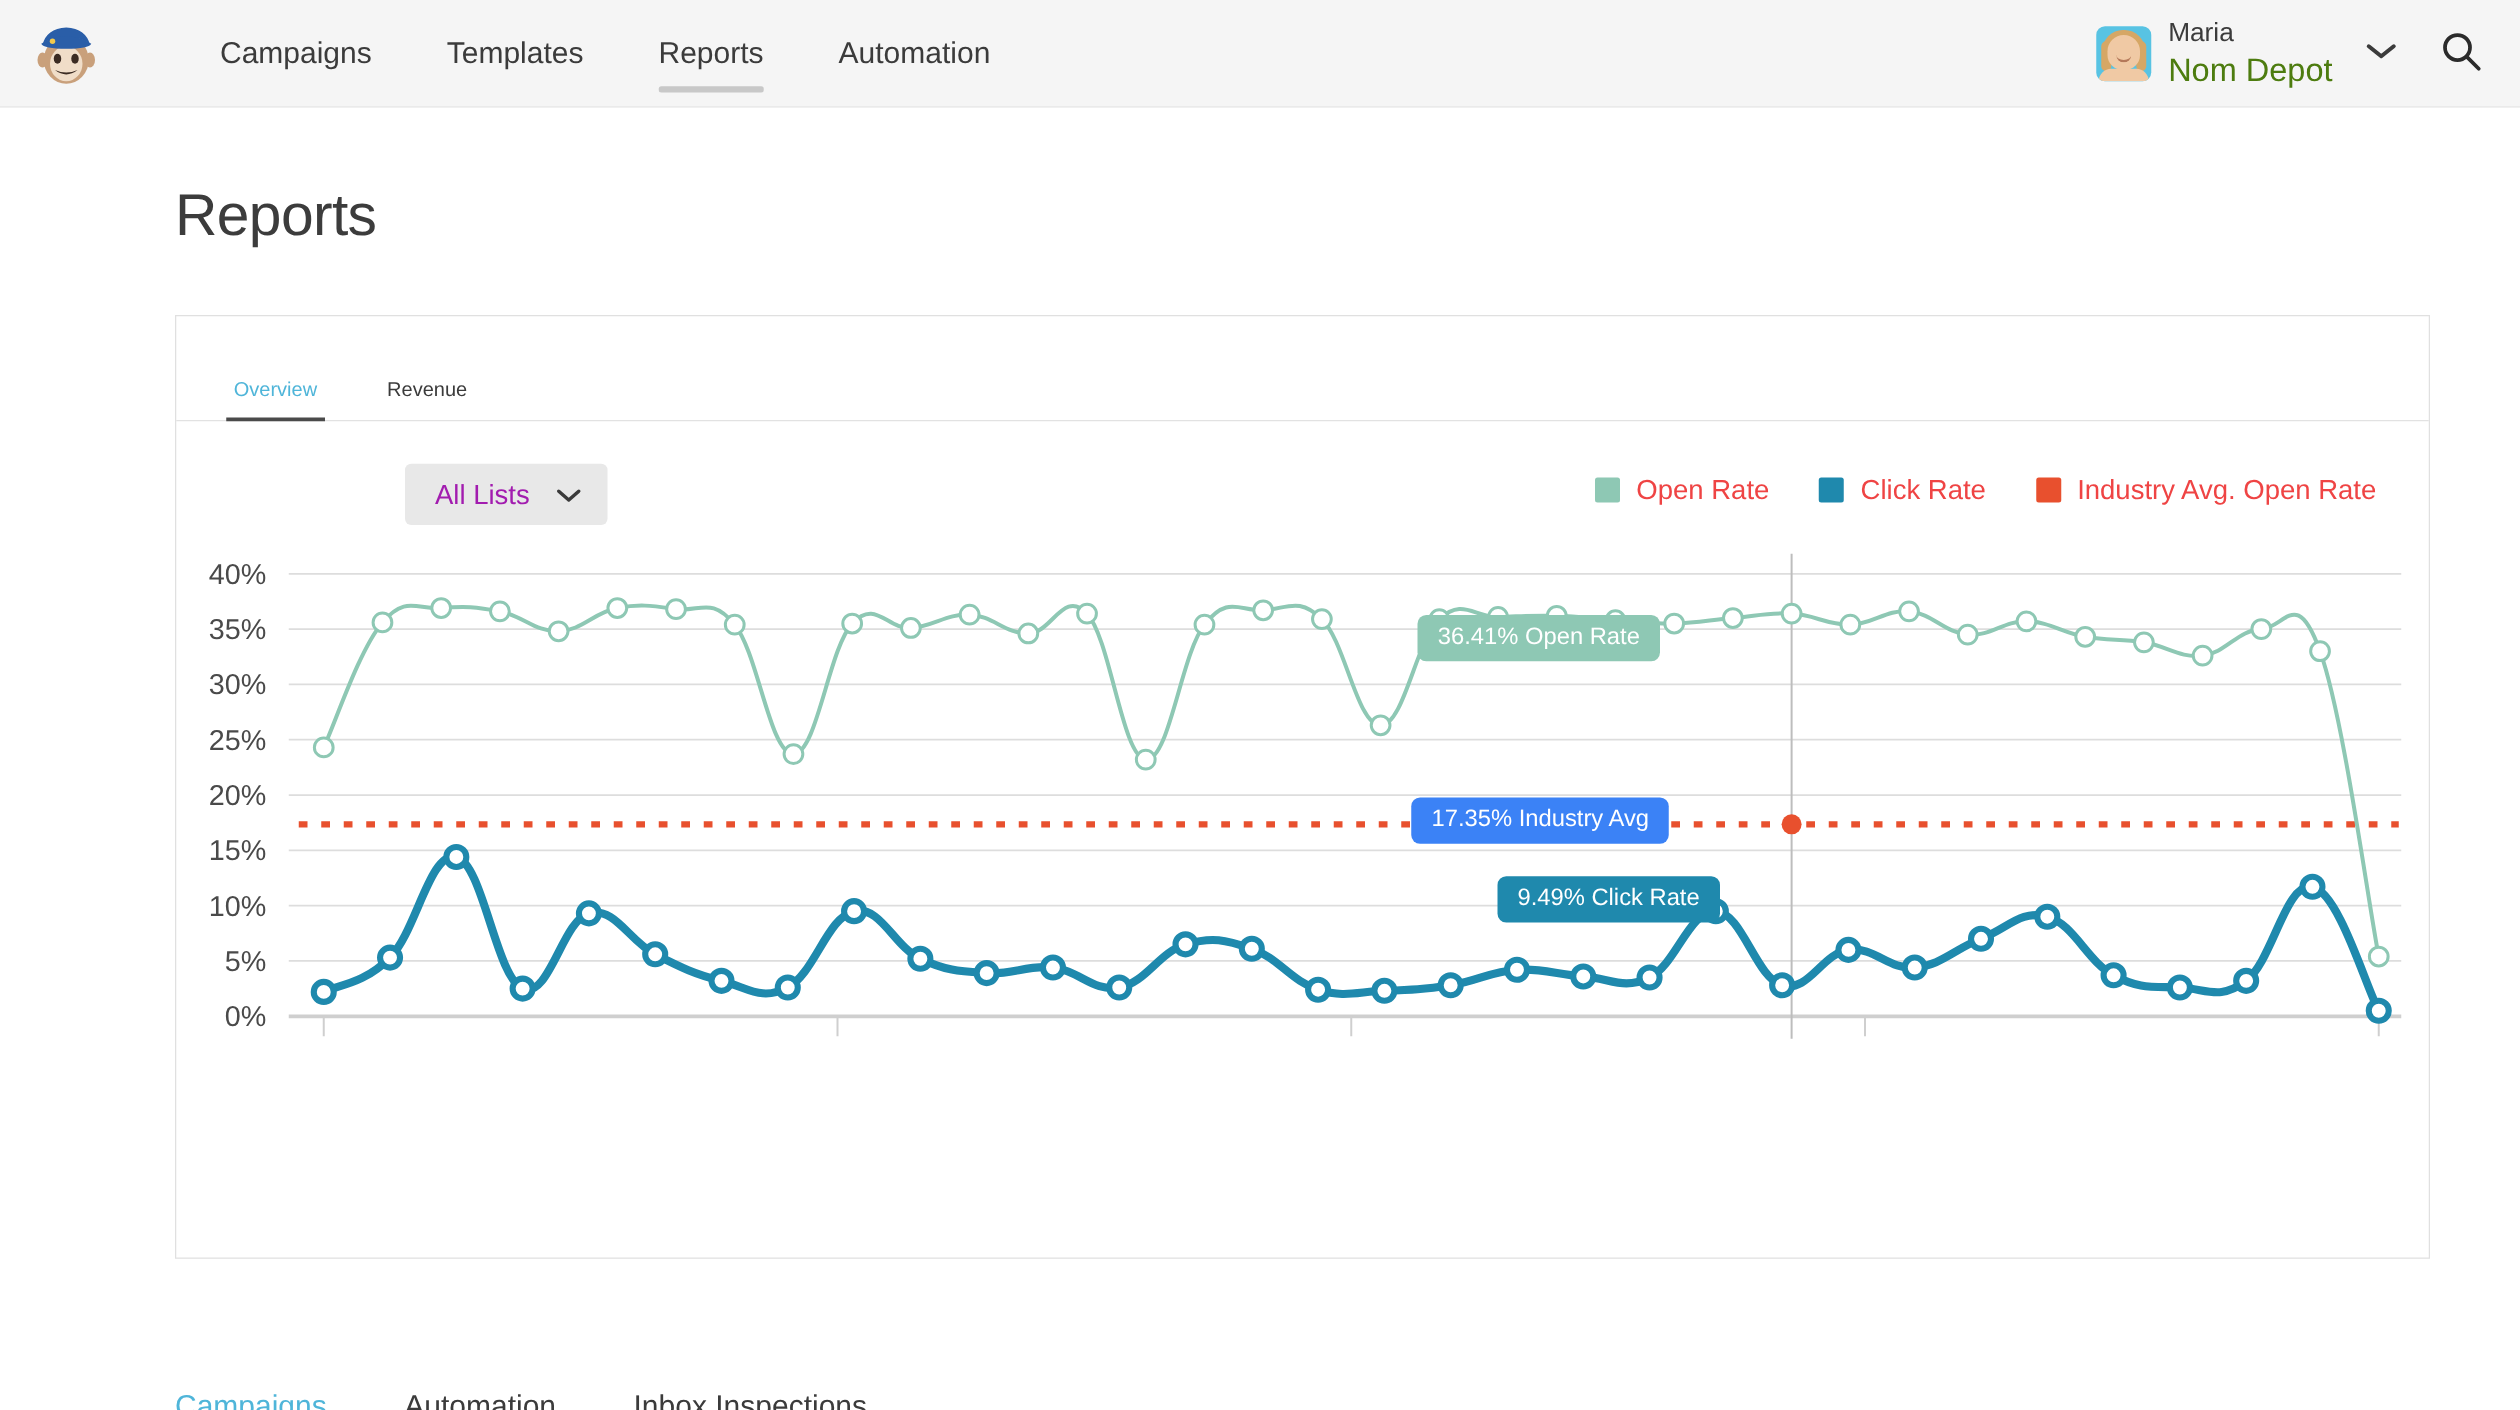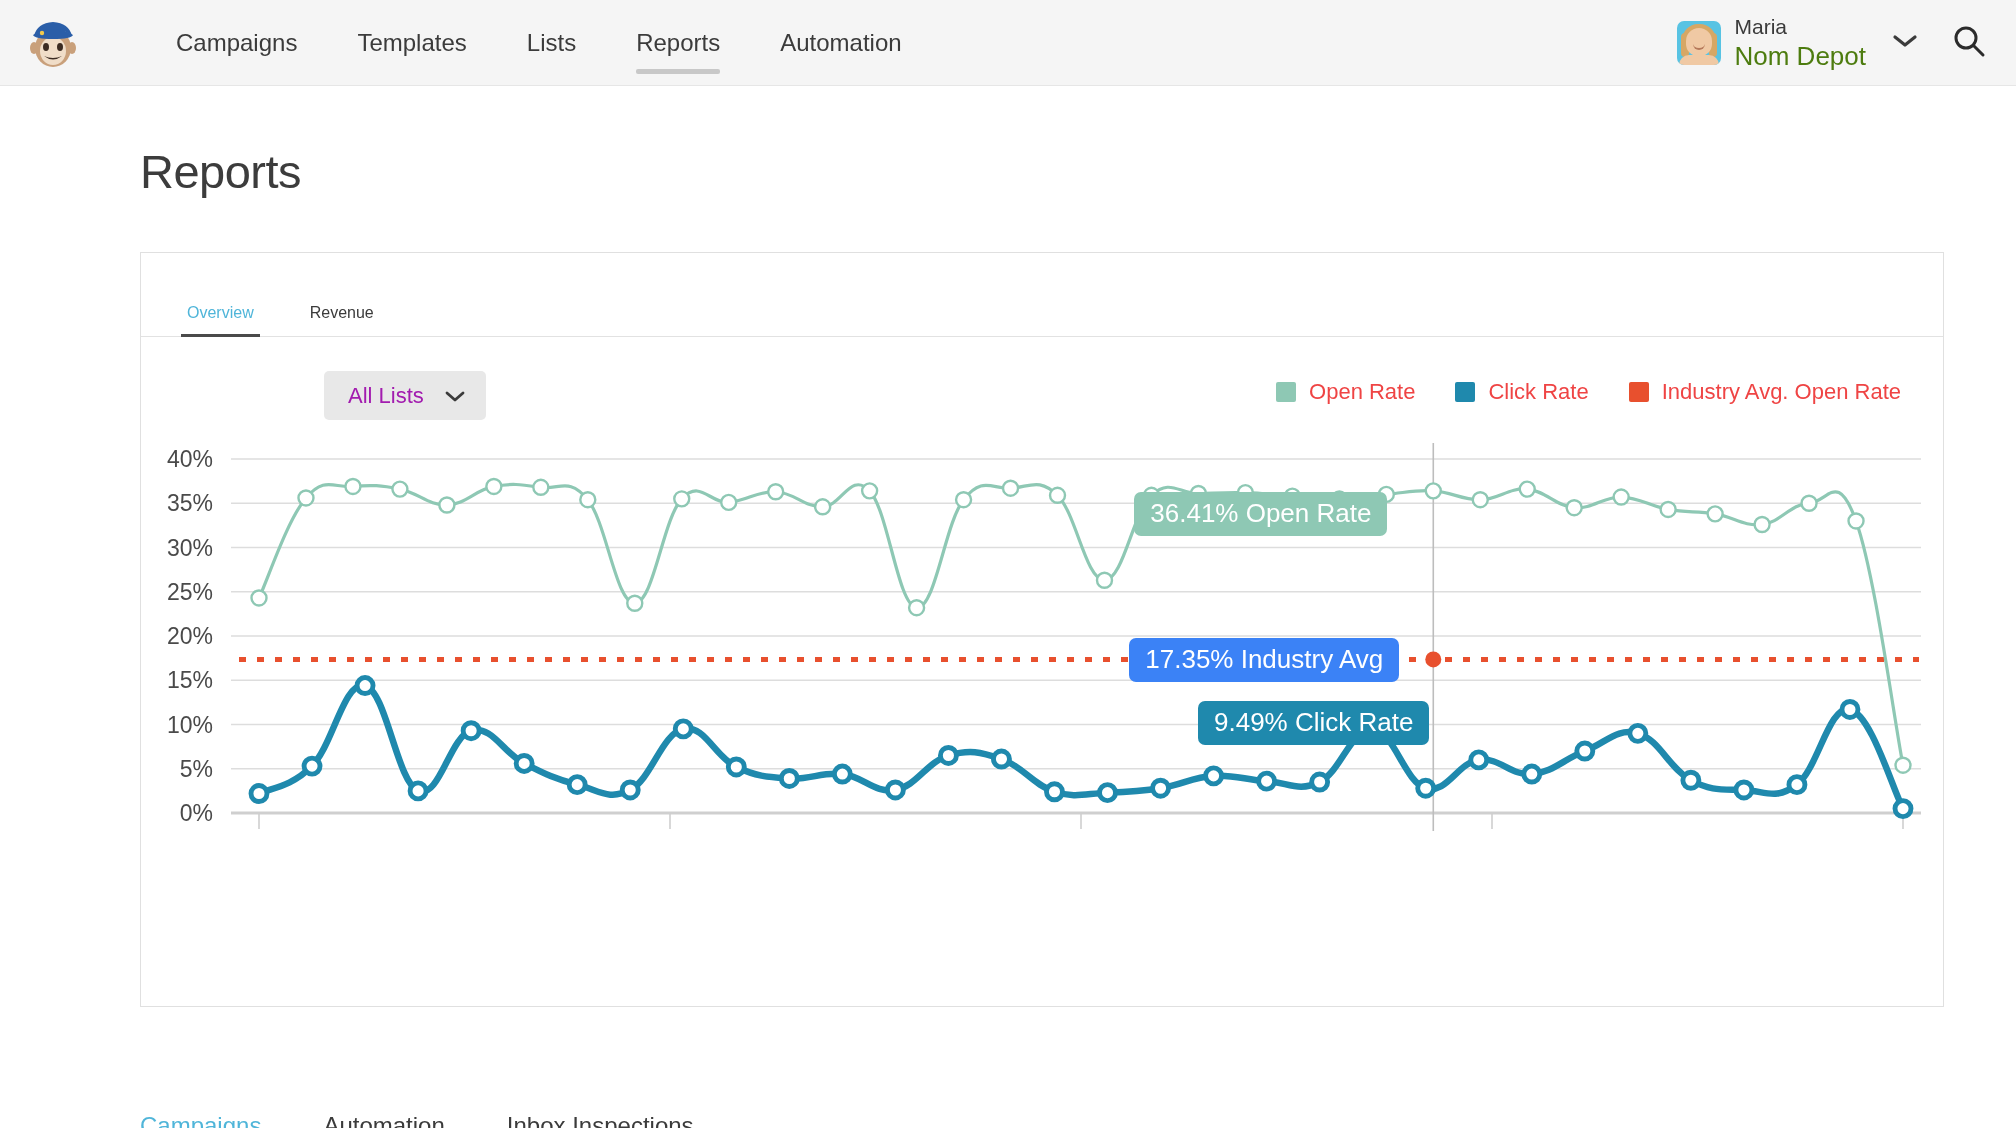--- a/index.html
+++ b/index.html
@@ -163,21 +163,21 @@
   .chart-wrap {
     position: relative;
     margin: 6px 0 0 0;
     height: 430px;
   }
   .chart-svg { display:block; }
 
   .pill {
     position: absolute;
     color: #fff;
-    font-size: 26px;
+    font-size: 19px;
     border-radius: 7px;
     padding: 8px 16px 10px 16px;
     white-space: nowrap;
     line-height: 1;
   }
   .pill.open { background: #8ec8b4; }
   .pill.industry { background: #3b82f6; }
   .pill.click { background: #1f89ad; }
 
   .dark-tip {
@@ -223,21 +223,20 @@
       <ellipse cx="34" cy="31" rx="3" ry="4" fill="#3b2b22"></ellipse>
       <path d="M18 40 q9 7 18 0 q-9 4 -18 0z" fill="#3b2b22"></path>
       <ellipse cx="8" cy="32" rx="4" ry="6" fill="#c9a07b"></ellipse>
       <ellipse cx="46" cy="32" rx="4" ry="6" fill="#c9a07b"></ellipse>
     </svg>
   </div>
 
   <div class="navlinks">
     <div class="navlink">Campaigns</div>
     <div class="navlink">Templates</div>
-    <div class="navlink">Lists</div>
     <div class="navlink active">Reports</div>
     <div class="navlink">Automation</div>
   </div>
 
   <div class="nav-right">
     <div class="avatar">
       <div class="hair"></div>
       <div class="hair2"></div>
       <div class="hair3"></div>
       <div class="face"></div>

